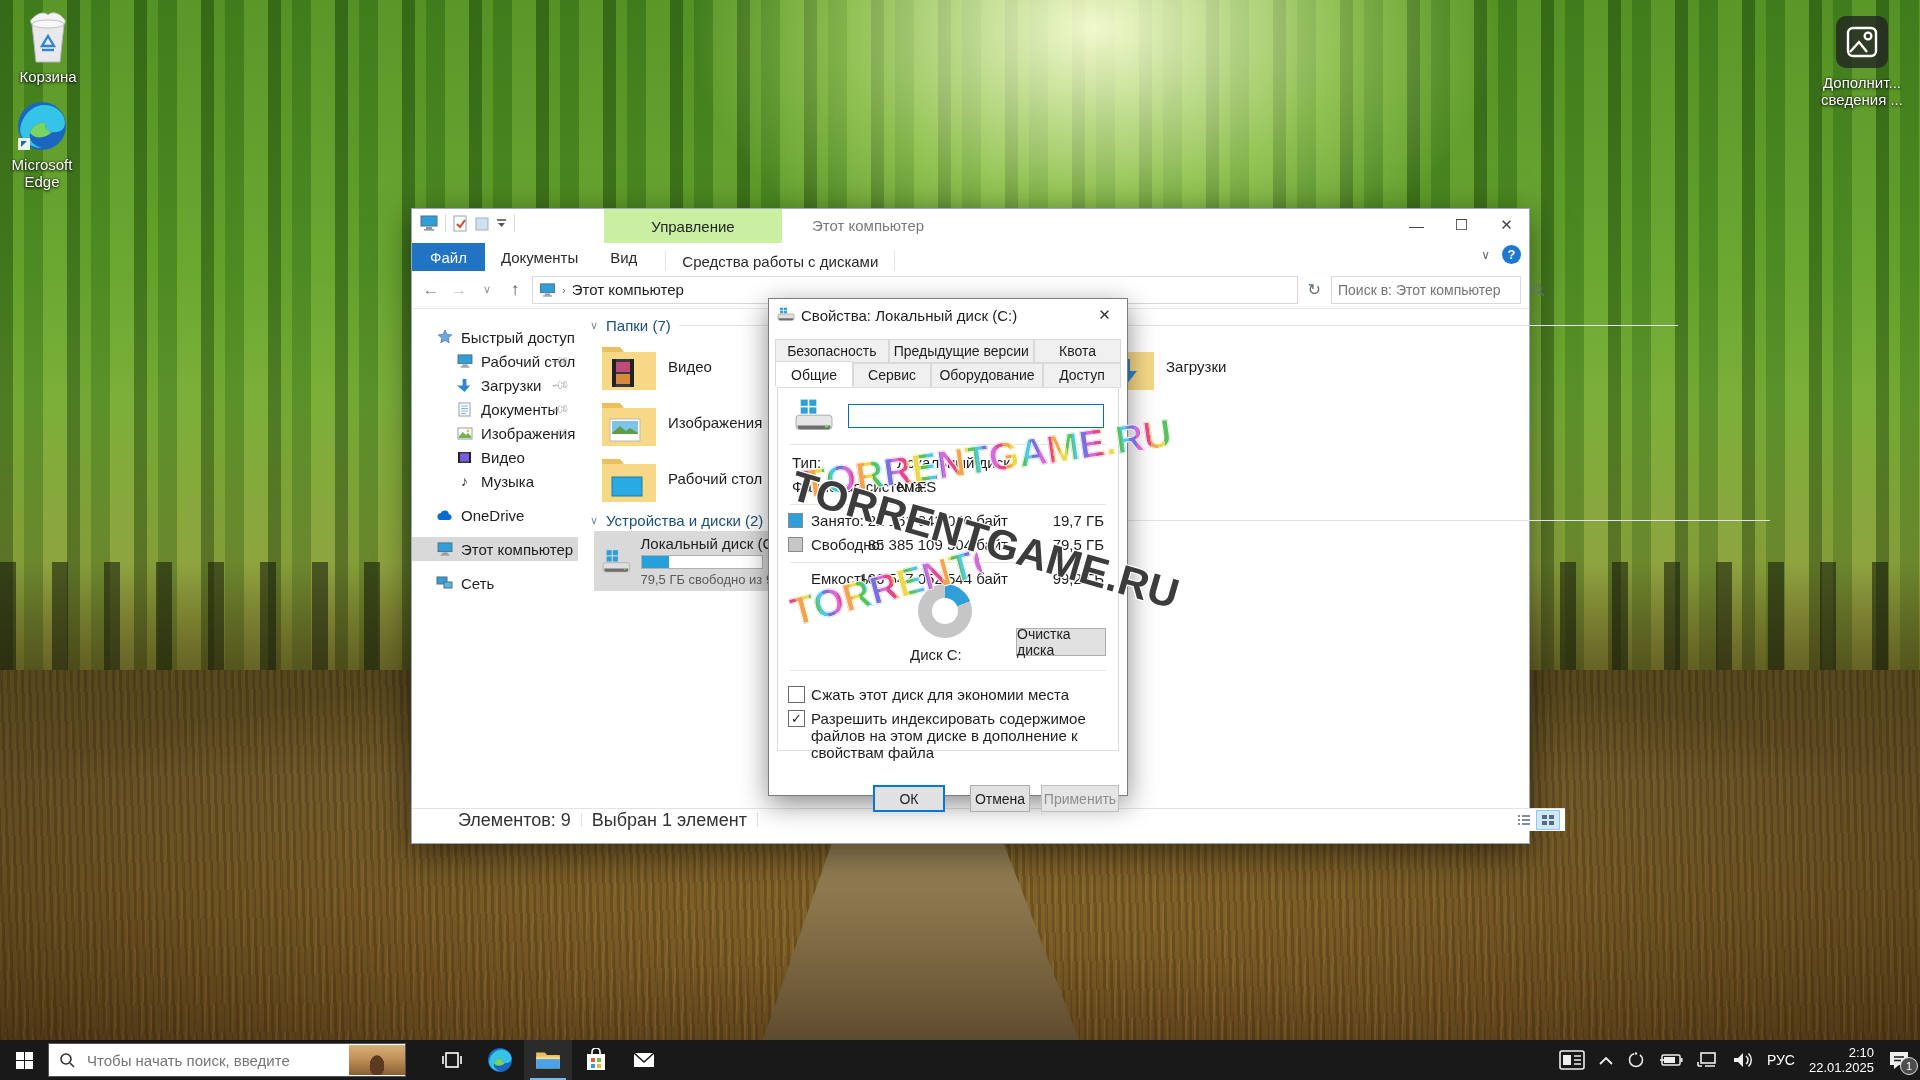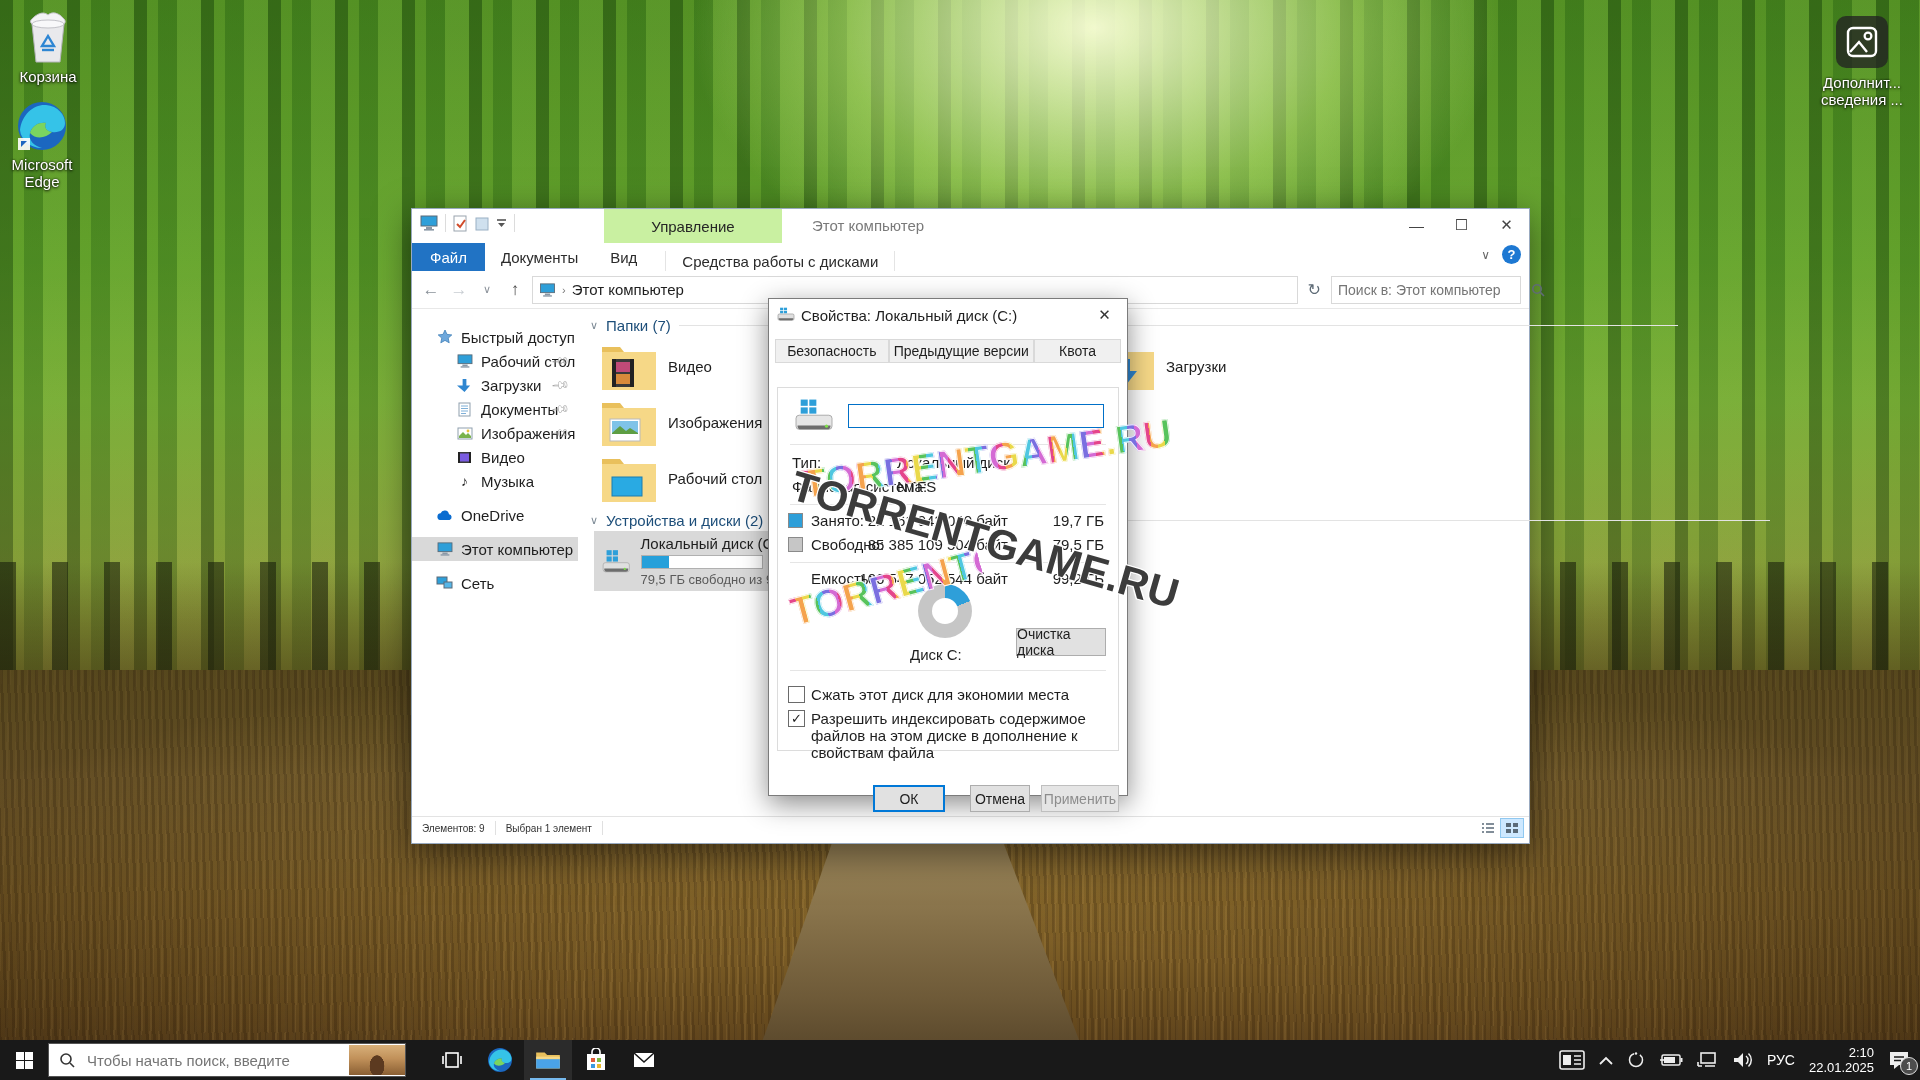--- a/index.html
+++ b/index.html
@@ -73,22 +73,22 @@
   .grouphdr{position:absolute;display:flex;align-items:center;gap:8px;color:#1d4e79;font-size:15px;white-space:nowrap;}
   .grouphdr .gchev{color:#7d8a95;font-size:11px;}
   .grouphdr .rule{height:1px;background:#e3e3e3;width:999px;}
   .tile{position:absolute;display:flex;align-items:center;gap:10px;width:300px;height:58px;}
   .tile .lbl{font-size:15px;color:#1e1e1e;}
   .drive-tile{position:absolute;background:#d9d9d9;display:flex;align-items:center;gap:10px;padding:4px 8px;}
   .drivebar{width:120px;height:12px;border:1px solid #b0b0b0;background:#fff;margin:3px 0;}
   .drivebar>i{display:block;height:100%;background:#26a0da;}
   .drive-free{font-size:13px;color:#5a5a5a;white-space:nowrap;}
 
-  .statusbar{position:absolute;left:0;bottom:4px;width:100%;height:22px;border-top:1px solid #e3e3e3;background:#fff;
-    display:flex;align-items:center;font-size:10px;color:#333;}
+  .statusbar{position:absolute;left:0;bottom:12px;width:100%;height:22px;border-top:1px solid #e3e3e3;background:#fff;
+    display:flex;align-items:center;font-size:18px;color:#333;padding-left:36px;}
   .statusbar .st{padding:0 10px;}
   .statusbar .sep{width:1px;height:14px;background:#e0e0e0;}
   .status-views{margin-left:auto;display:flex;gap:2px;padding-right:6px;}
   .sview{width:22px;height:18px;display:flex;align-items:center;justify-content:center;}
   .sview.on{background:#cde8ff;outline:1px solid #90c8f0;}
 
   
   .dialog{position:absolute;left:768px;top:298px;width:360px;height:498px;background:#ffffff;
     border:1px solid #7b7b7b;box-shadow:0 8px 26px rgba(0,0,0,.45);z-index:20;font-size:15px;color:#1e1e1e;box-sizing:border-box;}
   .dlg-title{height:32px;background:#fff;display:flex;align-items:center;padding-left:8px;gap:6px;}
@@ -480,20 +480,26 @@
       <span>Свойства: Локальный диск (C:)</span>
       <span class="dlg-close">✕</span>
     </div>
 
     <div class="dlg-tabs">
       <div class="trow trow1">
         <div class="dtab" style="flex:1.05;">Безопасность</div>
         <div class="dtab" style="flex:1.35;">Предыдущие версии</div>
         <div class="dtab" style="flex:.8;">Квота</div>
       </div>
+      <div class="trow trow2">
+        <div class="dtab active" style="flex:.9;">Общие</div>
+        <div class="dtab" style="flex:.9;">Сервис</div>
+        <div class="dtab" style="flex:1.3;">Оборудование</div>
+        <div class="dtab" style="flex:.9;">Доступ</div>
+      </div>
     </div>
 
     <div class="dlg-page">
       <svg style="position:absolute;left:16px;top:10px;" width="40" height="36" viewBox="0 0 50 46">
         <path d="M6 22 h38 a4 4 0 0 1 4 4 v10 a4 4 0 0 1 -4 4 H6 a4 4 0 0 1 -4 -4 v-10 a4 4 0 0 1 4 -4Z" fill="#e6e6e6" stroke="#9a9a9a"></path>
         <path d="M4 35 h42 v1 a4 4 0 0 1 -4 4 H8 a4 4 0 0 1 -4 -4Z" fill="#6d6d6d"></path>
         <circle cx="41" cy="36" r="2" fill="#7ee04a"></circle>
         <rect x="8" y="2" width="9" height="8" fill="#2e9fd9"></rect>
           <rect x="19" y="2" width="9" height="8" fill="#2e9fd9"></rect>
         <rect x="8" y="12" width="9" height="8" fill="#2e9fd9"></rect>

